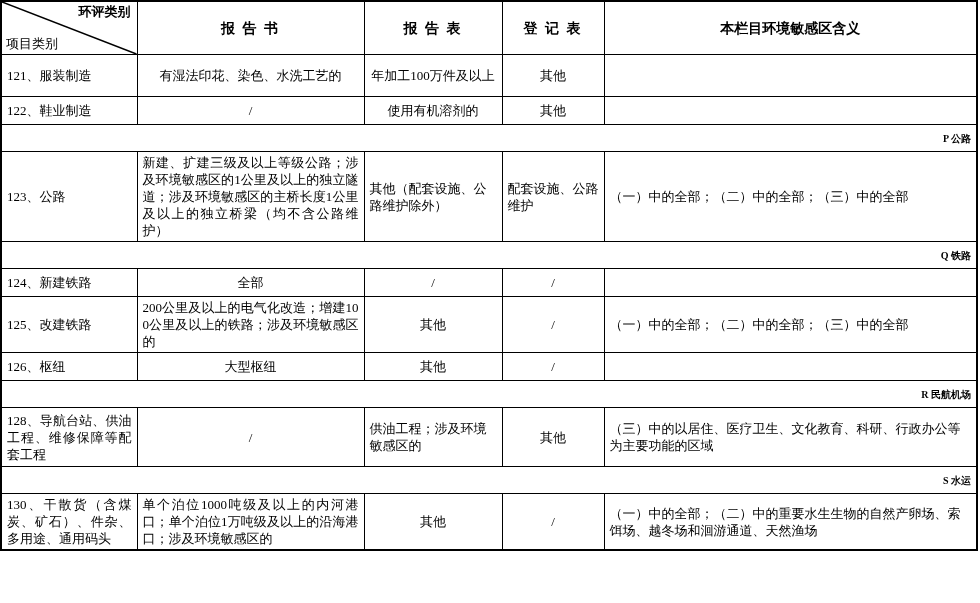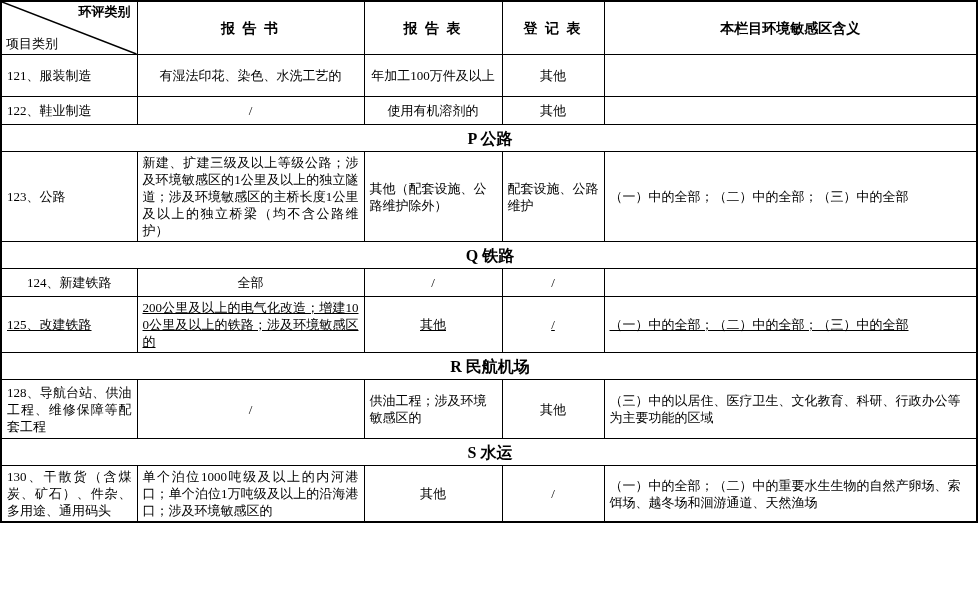--- a/index.html
+++ b/index.html
@@ -60,36 +60,36 @@
   .diag-bottom {
     position: absolute;
     bottom: 2px; left: 4px;
     font-size: 13px;
     font-weight: normal;
     line-height: 16px;
   }
   
   .section-row td {
     font-weight: bold;
-    font-size: 16px;
-    text-align: center;
+    font-size: 10px;
+    text-align: right;
     height: 22px;
     padding-left: 7px;
   }
   
   .al { text-align: left; }
   .ac { text-align: center; }
   .aj { text-align: justify; text-justify: inter-character; }
   .meaning-pad { padding-left: 16px; padding-right: 8px; }
   
   .h-r121 td { height: 37px; }
   .h-r122 td { height: 23px; }
   .h-r123 td { height: 81px; }
-  .h-r124 td { height: 23px; text-align: center; }
-  .h-r125 td { height: 48px; text-decoration: underline; }
+  .h-r124 td { height: 23px; }
+  .h-r125 td { height: 48px; }
   .h-r126 td { height: 23px; }
   .h-r127 td { height: 36px; }
   .h-r128 td { height: 54px; }
   .h-r129 td { height: 39px; }
   .h-r130 td { height: 51px; }
 </style>
 </head>
 <body>
 
 <table class="doc-table">
@@ -150,20 +150,27 @@
       <td class="ac">/</td>
       <td class="al meaning-pad"></td>
     </tr>
     <tr class="h-r125">
       <td class="al">125、改建铁路</td>
       <td class="aj">200公里及以上的电气化改造；增建100公里及以上的铁路；涉及环境敏感区的</td>
       <td class="ac">其他</td>
       <td class="ac">/</td>
       <td class="al meaning-pad">（一）中的全部；（二）中的全部；（三）中的全部</td>
     </tr>
+    <tr class="h-r126">
+      <td class="al">126、枢纽</td>
+      <td class="ac">大型枢纽</td>
+      <td class="ac">其他</td>
+      <td class="ac">/</td>
+      <td class="al meaning-pad"></td>
+    </tr>
     <tr class="section-row">
       <td colspan="5">R 民航机场</td>
     </tr>
     <tr class="h-r128">
       <td class="aj">128、导航台站、供油工程、维修保障等配套工程</td>
       <td class="ac">/</td>
       <td class="al">供油工程；涉及环境敏感区的</td>
       <td class="ac">其他</td>
       <td class="al meaning-pad">（三）中的以居住、医疗卫生、文化教育、科研、行政办公等为主要功能的区域</td>
     </tr>

